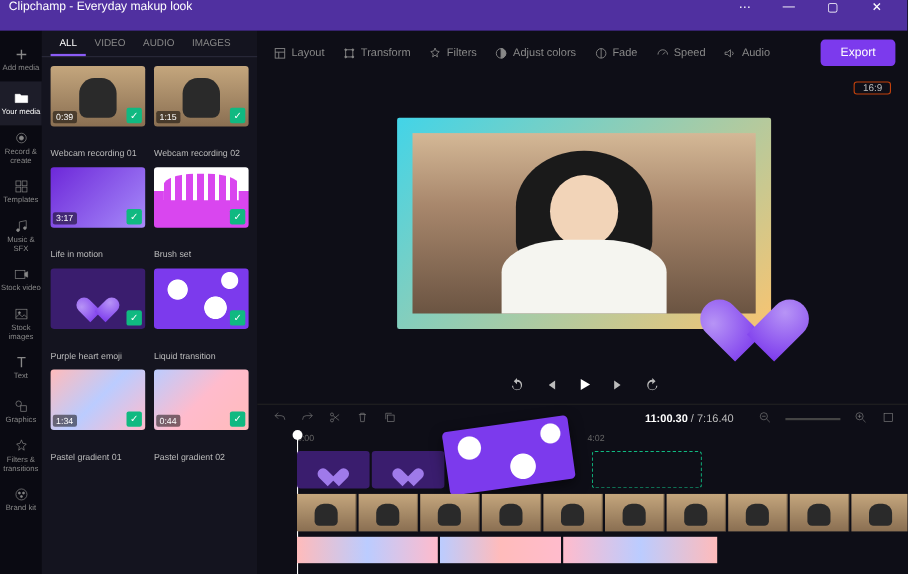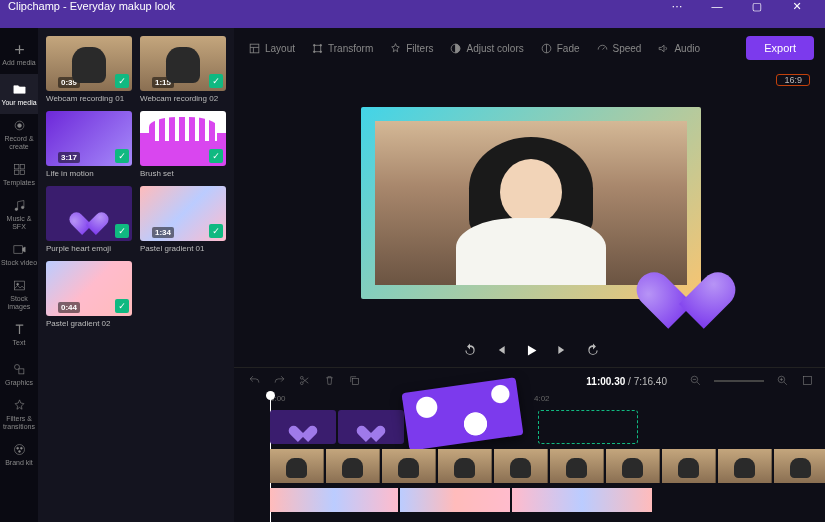--- a/index.html
+++ b/index.html
@@ -13,23 +13,23 @@
 .rail .ri svg{width:15px;height:15px;margin-bottom:2px;fill:#888;stroke:#888}
 .rail .ri.active{background:#1d1d29;color:#fff}
 .rail .ri.active svg{fill:#fff;stroke:#fff}
 .sidepanel{width:202px;background:#14141f;display:flex;flex-direction:column}
 .tabs{display:flex;height:24px;border-bottom:1px solid #2a2a3a;padding:0 8px}
 .tabs .tab{font-size:9px;color:#888;padding:6px 8px;cursor:pointer}
 .tabs .tab.active{color:#fff;border-bottom:2px solid #8b5cf6}
 .mediagrid{padding:8px;display:grid;grid-template-columns:1fr 1fr;gap:8px;overflow-y:auto}
 .media{display:flex;flex-direction:column;cursor:pointer}
 .thumb{width:86px;height:55px;border-radius:3px;position:relative;background:#333}
-.thumb .dur{position:absolute;left:12px;bottom:3px;font-size:8px;font-weight:700;color:#fff;background:rgba(0,0,0,.5);padding:1px 3px;border-radius:2px}
+.thumb .dur{position:absolute;left:2px;bottom:3px;font-size:8px;font-weight:400;color:#fff;background:rgba(0,0,0,.5);padding:1px 3px;border-radius:2px}
 .thumb .chk{position:absolute;right:3px;bottom:3px;width:14px;height:14px;background:#10b981;border-radius:2px;display:flex;align-items:center;justify-content:center;color:#fff;font-size:9px}
-.media .mname{font-size:8px;color:#bbb;margin-top:3px}
+.media .mname{font-size:8px;color:#bbb;margin-top:20px}
 .main{flex:1;display:flex;flex-direction:column;background:#0e0e17}
 .toolbar{height:40px;display:flex;align-items:center;padding:0 14px;gap:16px;color:#888;font-size:10px}
 .toolbar .tbtn{display:flex;align-items:center;gap:4px;cursor:pointer}
 .toolbar .tbtn svg{width:13px;height:13px;stroke:#888;fill:none;stroke-width:1.5}
 .export{margin-left:auto;background:#7c3aed;color:#fff;padding:6px 18px;border-radius:4px;cursor:pointer;font-size:11px}
 .workspace{flex:1;display:flex;align-items:center;justify-content:center;position:relative}
 .ratio{position:absolute;right:18px;top:6px;font-size:9px;color:#bbb;border:1px solid #c2410c;padding:0 7px;border-radius:3px;cursor:pointer}
 .preview{width:340px;height:192px;background:linear-gradient(135deg,#42d4e8,#f8c471);padding:14px;border-radius:2px;position:relative}
 .previnner{width:100%;height:100%;background:linear-gradient(180deg,#d4b896 0%,#a8876c 40%,#6b5442 100%);position:relative;overflow:hidden}
 .person{position:absolute;left:30%;top:10%;width:40%;height:90%}
@@ -171,20 +171,26 @@
           <circle cx="12" cy="12" r="8" fill="none"></circle>
           <circle cx="9" cy="10" r="1.5"></circle>
           <circle cx="15" cy="10" r="1.5"></circle>
           <circle cx="12" cy="15" r="1.5"></circle>
         </svg>
         <span>Brand kit</span>
       </div>
   </div>
 
   <div class="sidepanel">
+    <div class="tabs">
+      <div class="tab active">ALL</div>
+      <div class="tab">VIDEO</div>
+      <div class="tab">AUDIO</div>
+      <div class="tab">IMAGES</div>
+    </div>
     <div class="mediagrid" id="mediagrid">
         <div class="media">
           <div class="thumb t-wc">
             <div class="dur">0:39</div>
             <div class="chk">✓</div>
           </div>
           <div class="mname">Webcam recording 01</div>
         </div>
         <div class="media">
           <div class="thumb t-wc">
@@ -207,20 +213,26 @@
           <div class="mname">Brush set</div>
         </div>
         <div class="media">
           <div class="thumb t-he">
             <div class="chk">✓</div>
             <div class="mini" style="width: 28px; height: 28px; position: relative;">
               <style>.t-he .mini::before,.t-he .mini::after{content:"";position:absolute;width:14px;height:22px;background:radial-gradient(circle at 30% 30%,#b794f6,#7c3aed);border-radius:14px 14px 0 0;top:3px}.t-he .mini::before{left:3px;transform:rotate(-45deg);transform-origin:100% 100%}.t-he .mini::after{left:11px;transform:rotate(45deg);transform-origin:0 100%}</style>
             </div>
           </div>
           <div class="mname">Purple heart emoji</div>
+        </div>
+        <div class="media">
+          <div class="thumb t-lq">
+            <div class="chk">✓</div>
+          </div>
+          <div class="mname">Liquid transition</div>
         </div>
         <div class="media">
           <div class="thumb t-g1">
             <div class="dur">1:34</div>
             <div class="chk">✓</div>
           </div>
           <div class="mname">Pastel gradient 01</div>
         </div>
         <div class="media">
           <div class="thumb t-g2">

